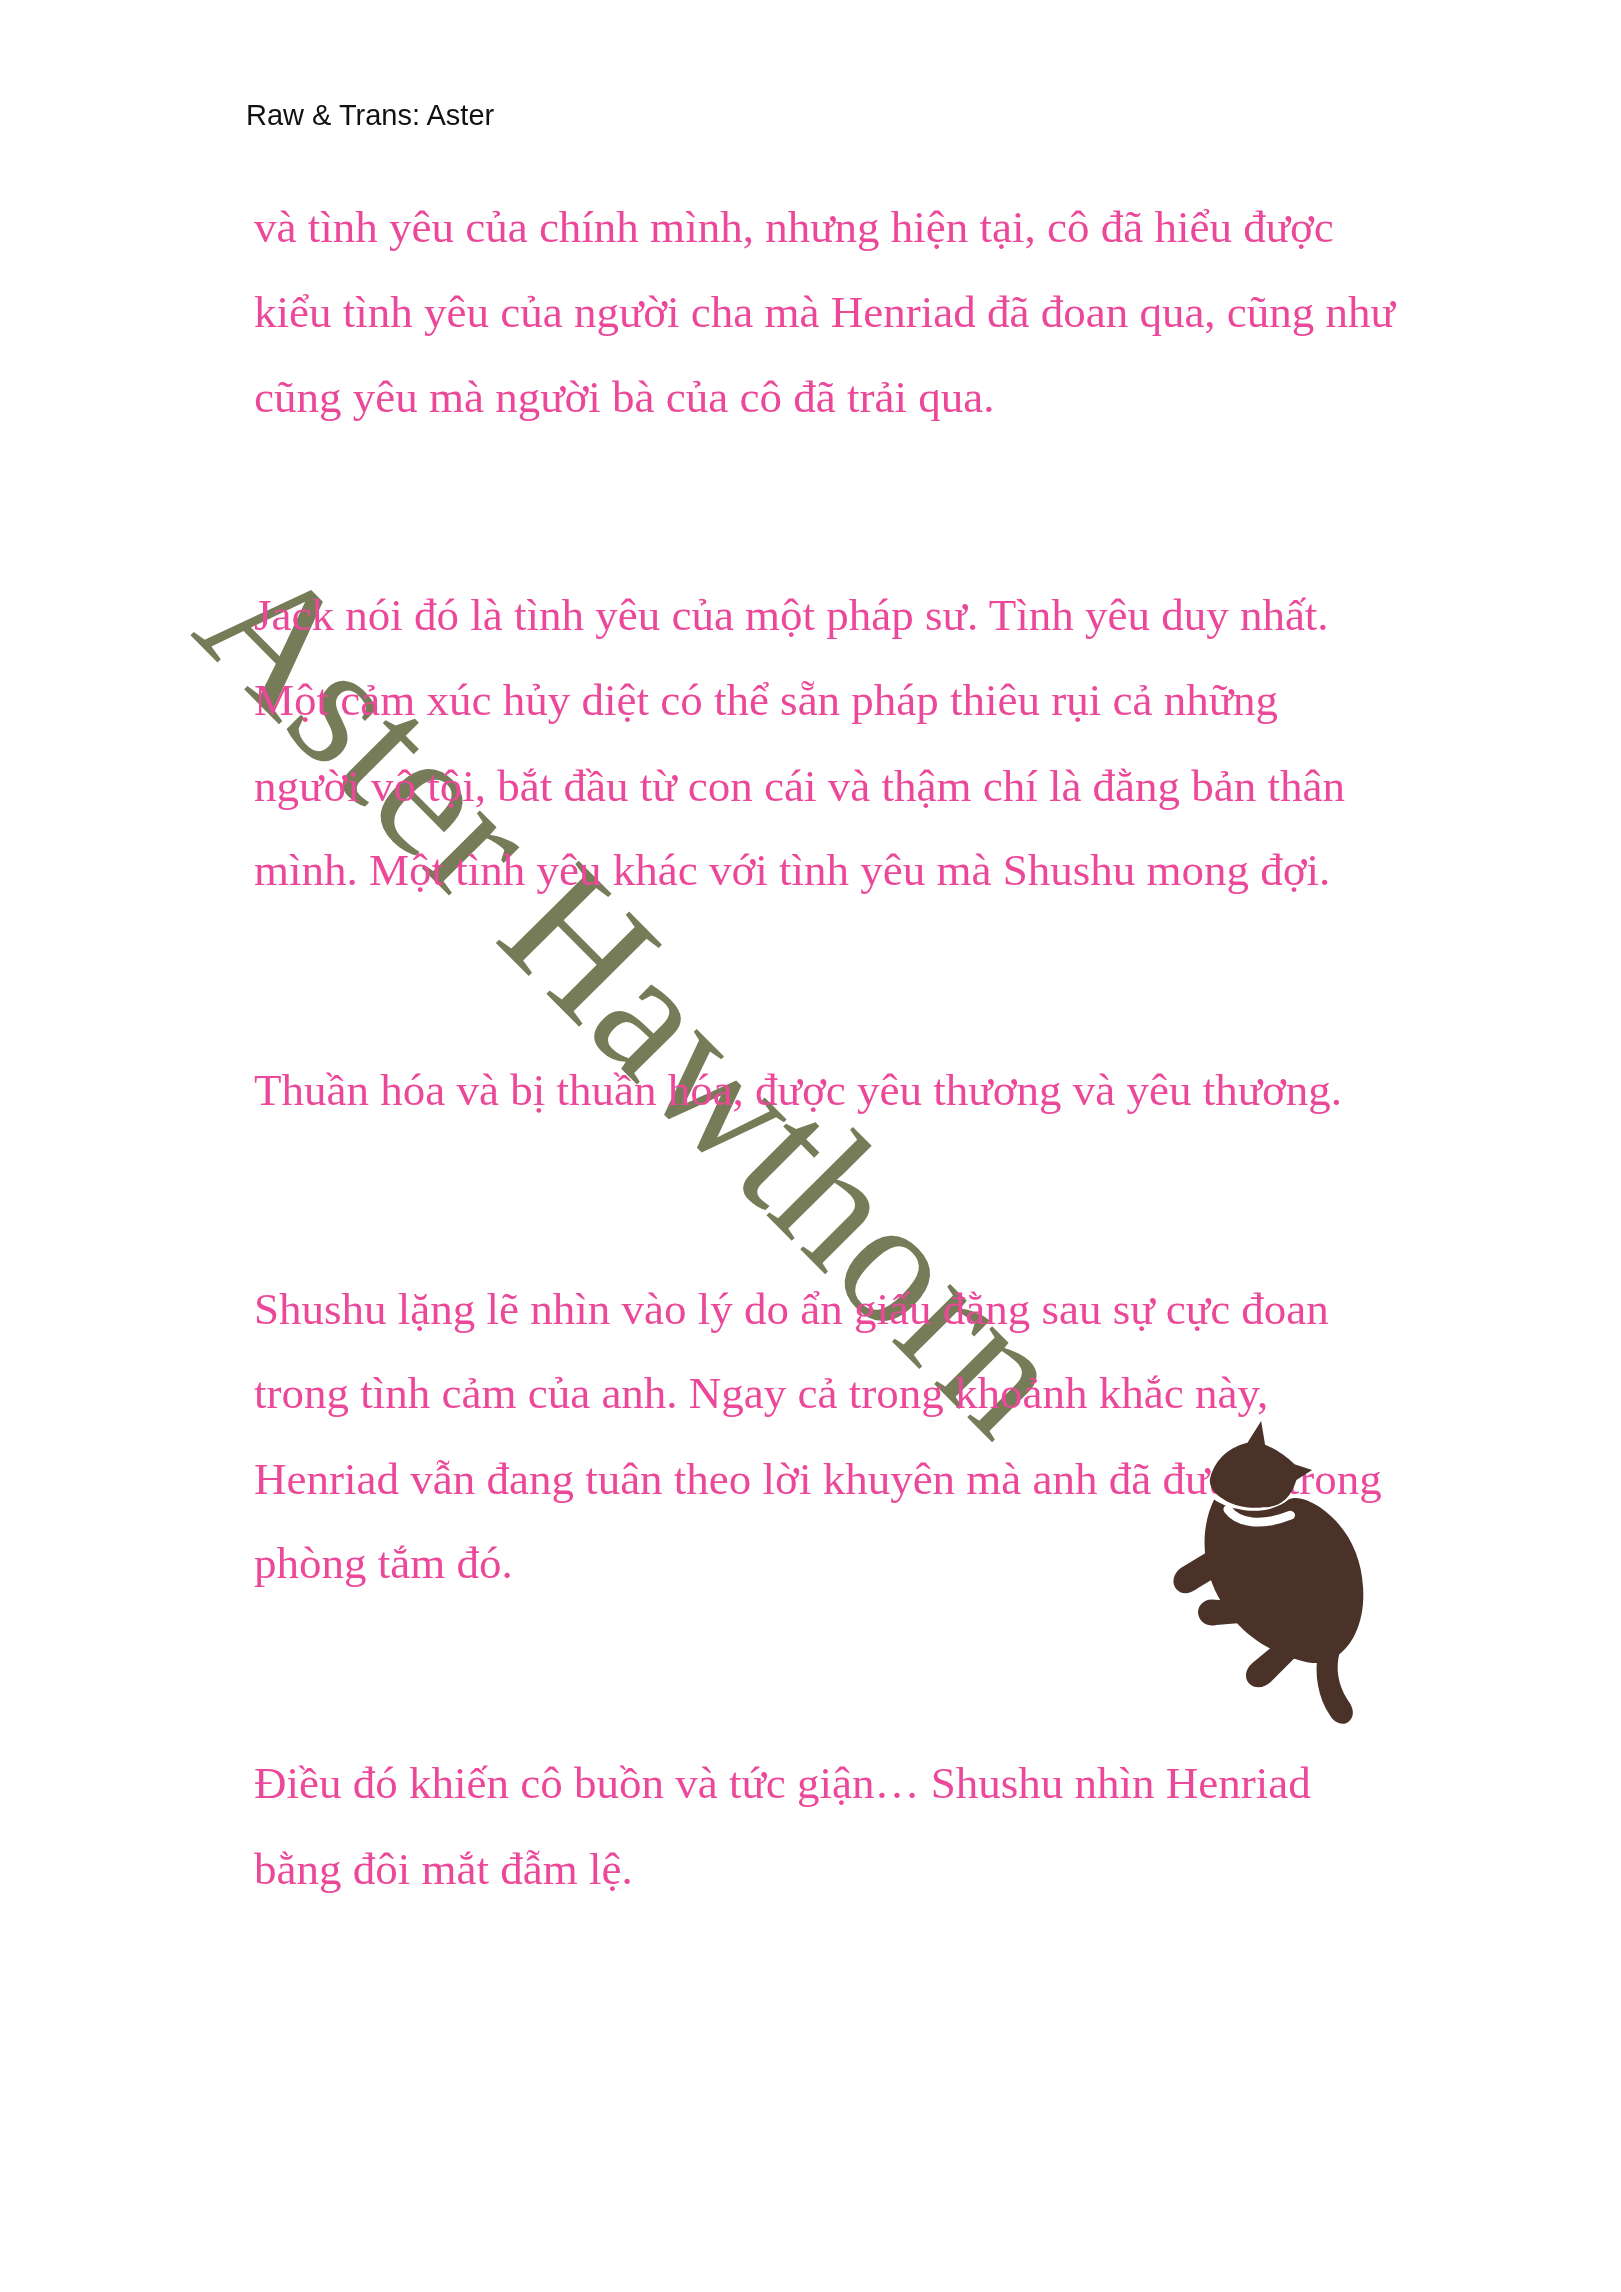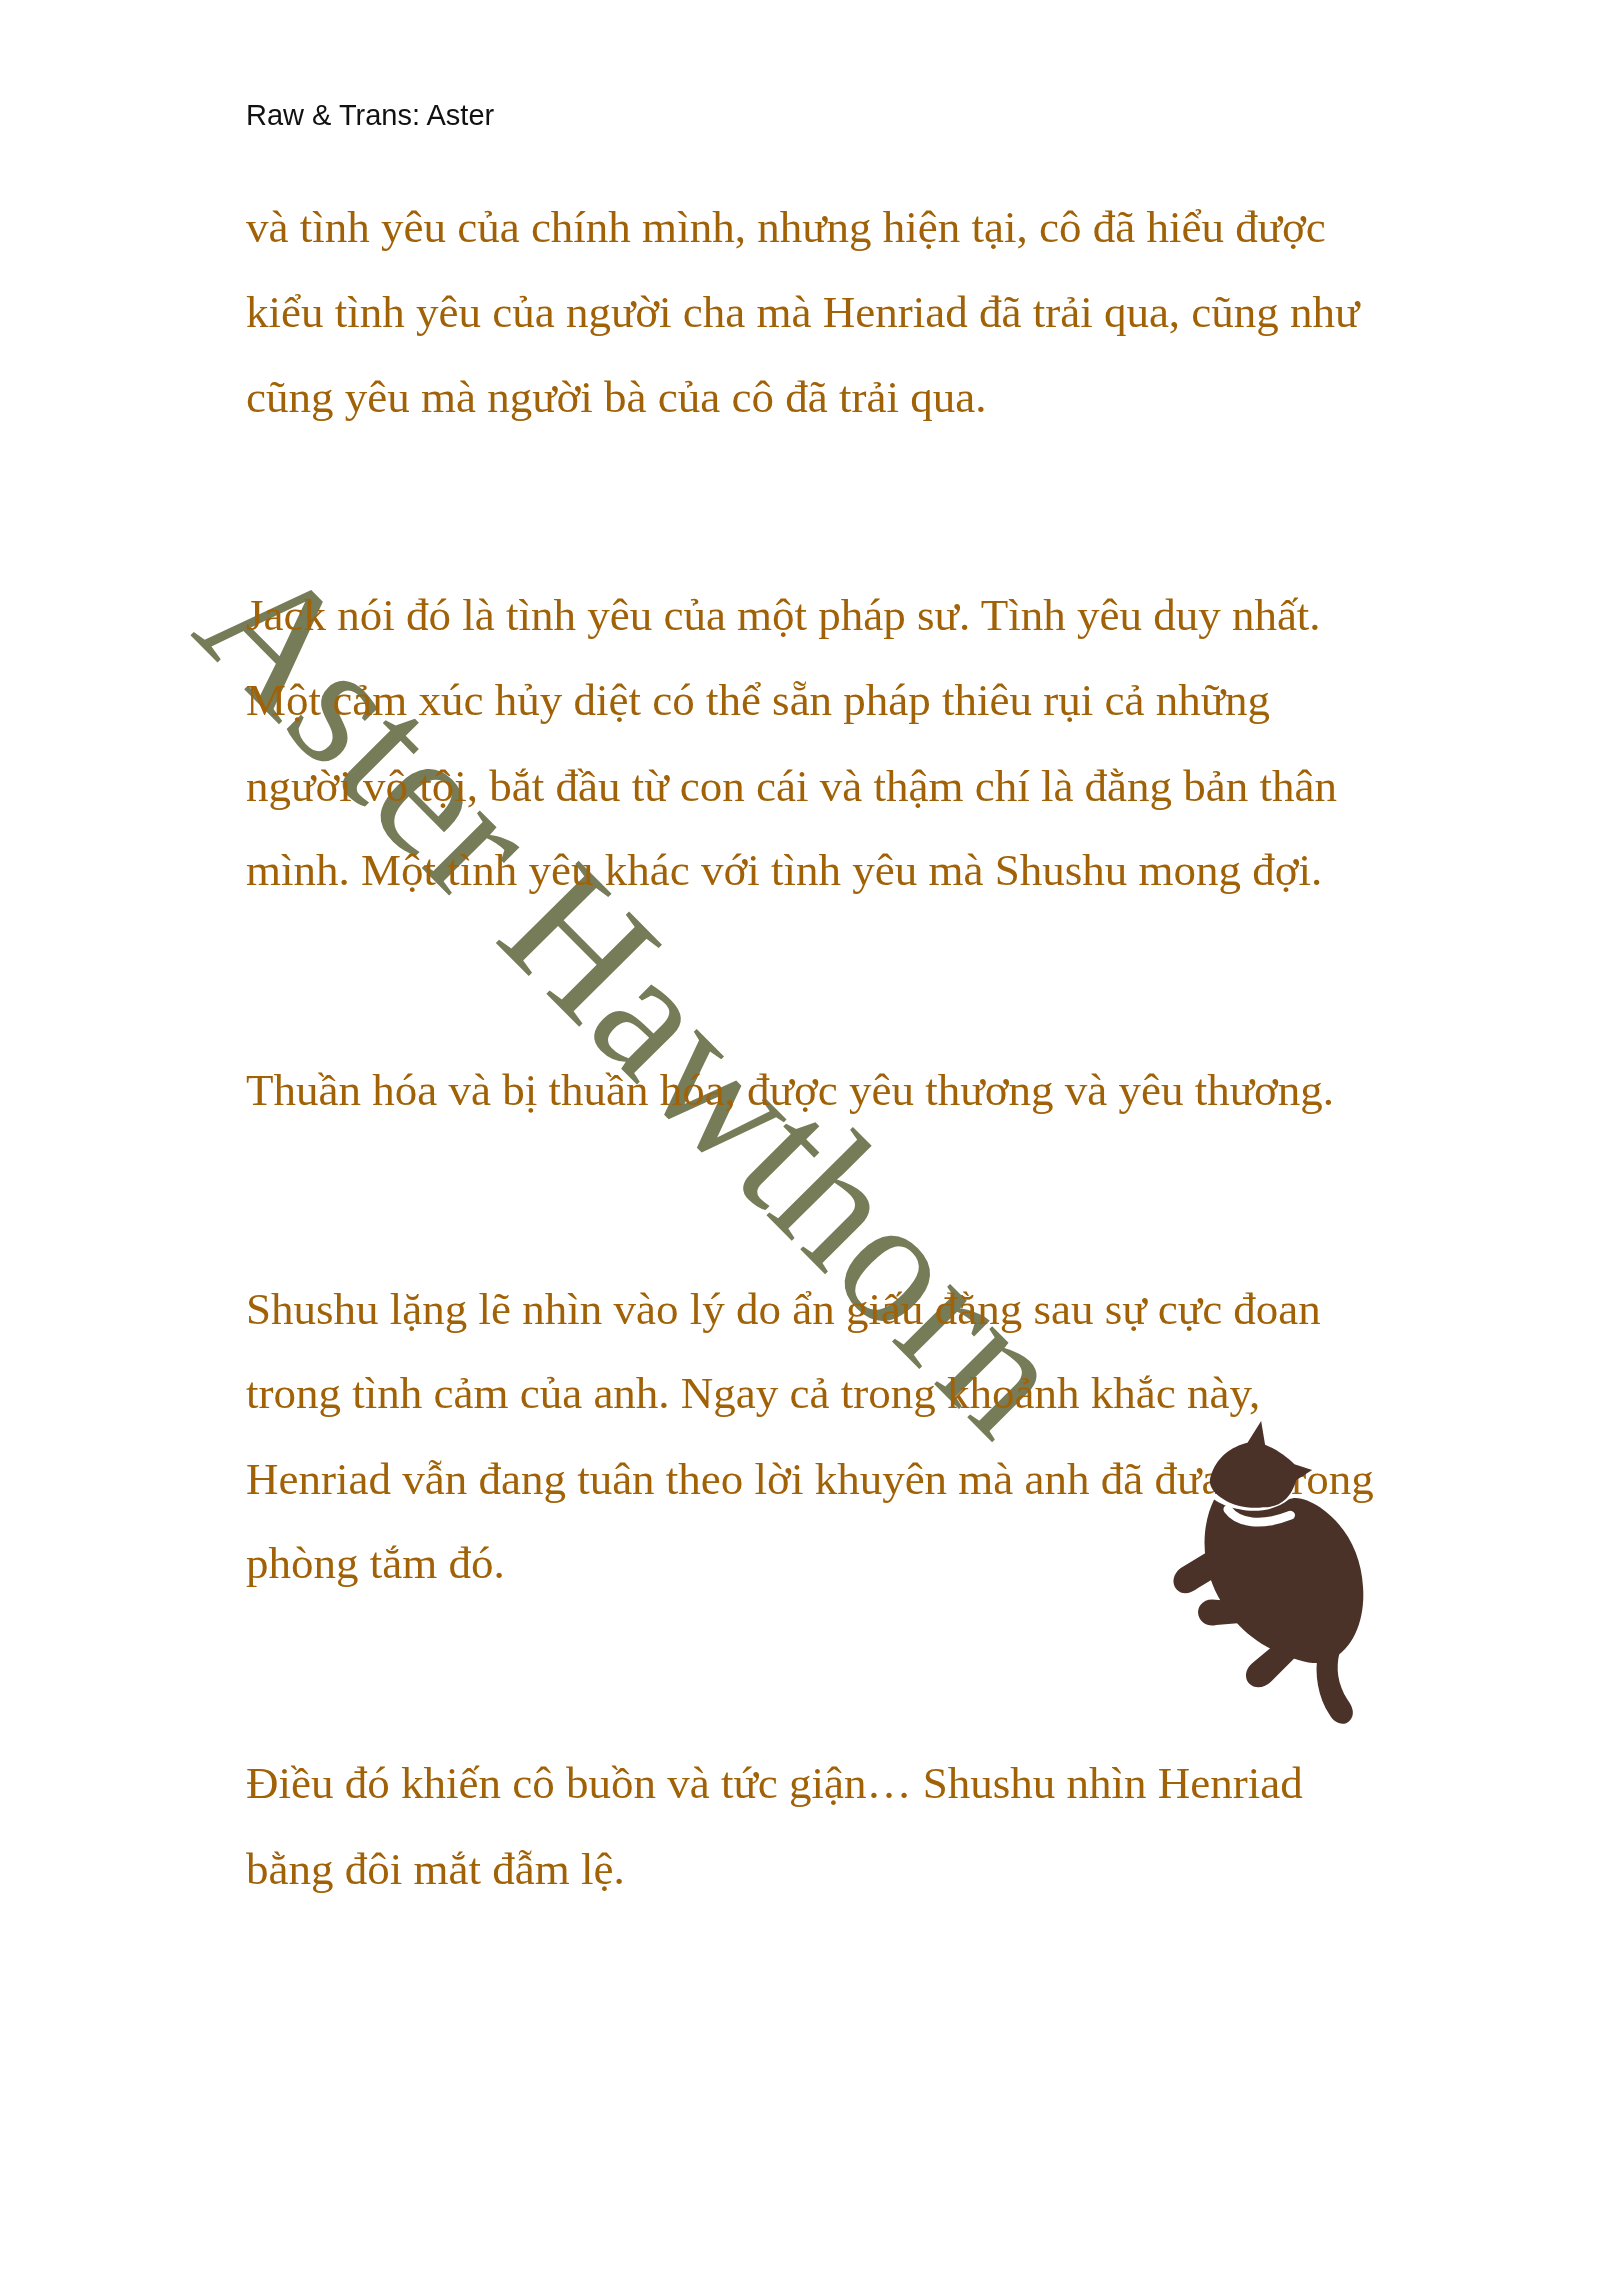--- a/index.html
+++ b/index.html
@@ -12,40 +12,40 @@
   }
   .watermark {
     position: absolute; left: 247px; top: 672px;
     transform-origin: 0 0; transform: rotate(45.2deg);
     font-family: "Liberation Serif", serif; font-size: 178px; line-height: 1;
     color: #767b58; white-space: nowrap; margin-top: -143px;
     z-index: 1;
   }
   .body-text { position: absolute; left: 198px; top: 0; width: 1274px; z-index: 2; }
   .line {
-    position: absolute; left: 0;
+    position: absolute; left: 8px;
     font-family: "Liberation Serif", serif; font-size: 45px; line-height: 59px;
-    color: #a16207; white-space: nowrap;
+    color: #ec4899; white-space: nowrap;
   }
   .italic { }
   .cat { position: absolute; left: 1123px; top: 1421px; width: 196px; height: 306px; z-index: 3; }
 </style>
 </head>
 <body>
 
 <div class="page">
 
   <div class="header">Raw &amp; Trans: Aster</div>
 
   <div class="watermark">Aster Hawthorn</div>
 
   <div class="body-text">
 
     <div class="line" style="top:198px">và tình yêu của chính mình, nhưng hiện tại, cô đã hiểu được</div>
-    <div class="line" style="top:283px">kiểu tình yêu của người cha mà Henriad đã trải qua, cũng như</div>
+    <div class="line" style="top:283px">kiểu tình yêu của người cha mà Henriad đã đoan qua, cũng như</div>
     <div class="line" style="top:368px">cũng yêu mà người bà của cô đã trải qua.</div>
 
     <div class="line" style="top:586px">Jack nói đó là tình yêu của một pháp sư. Tình yêu duy nhất.</div>
     <div class="line" style="top:671px">Một cảm xúc hủy diệt có thể sẵn pháp thiêu rụi cả những</div>
     <div class="line" style="top:757px">người vô tội, bắt đầu từ con cái và thậm chí là đằng bản thân</div>
     <div class="line" style="top:841px">mình. Một tình yêu khác với tình yêu mà Shushu mong đợi.</div>
 
     <div class="line italic" style="top:1061px">Thuần hóa và bị thuần hóa, được yêu thương và yêu thương.</div>
 
     <div class="line" style="top:1280px">Shushu lặng lẽ nhìn vào lý do ẩn giấu đằng sau sự cực đoan</div>

